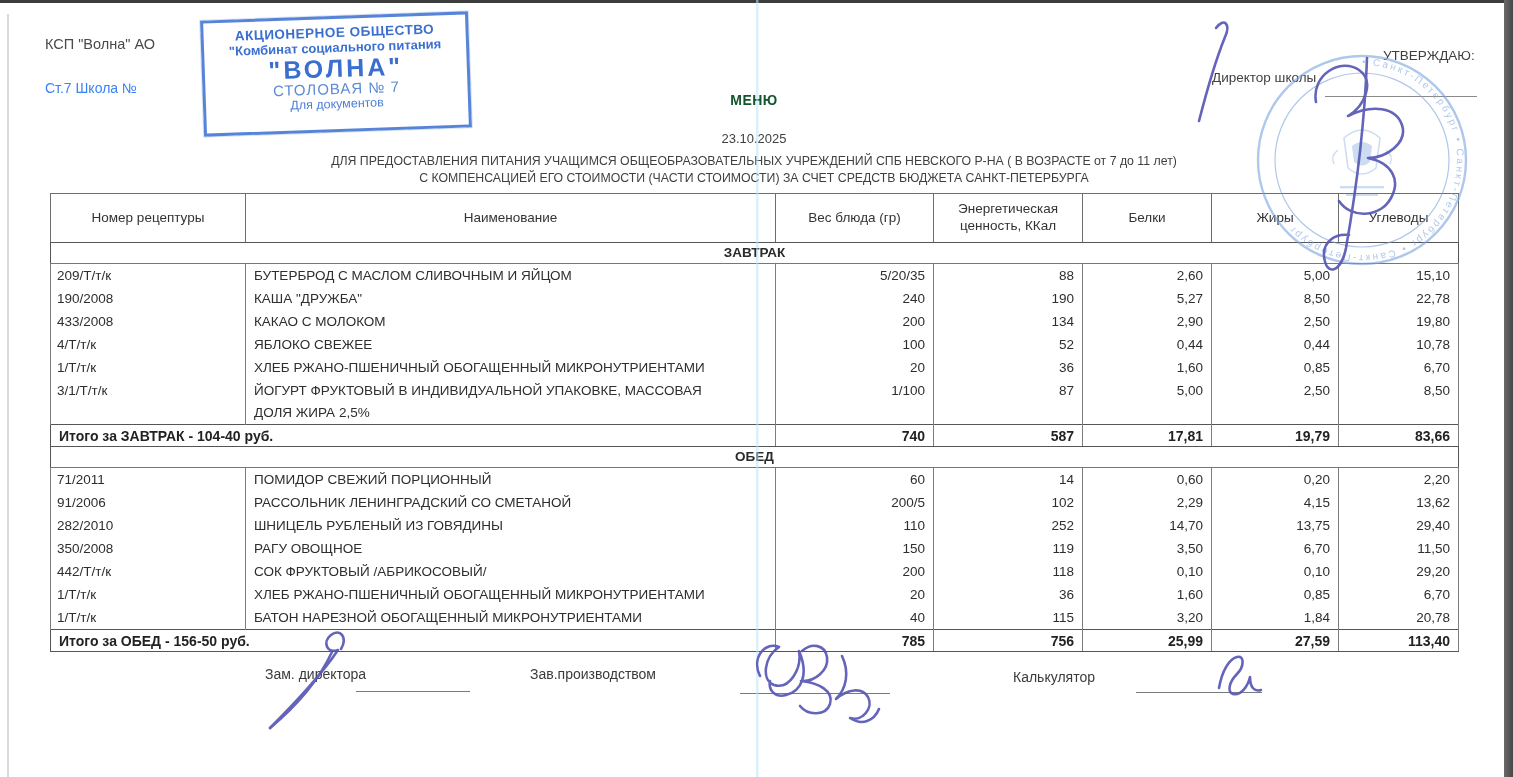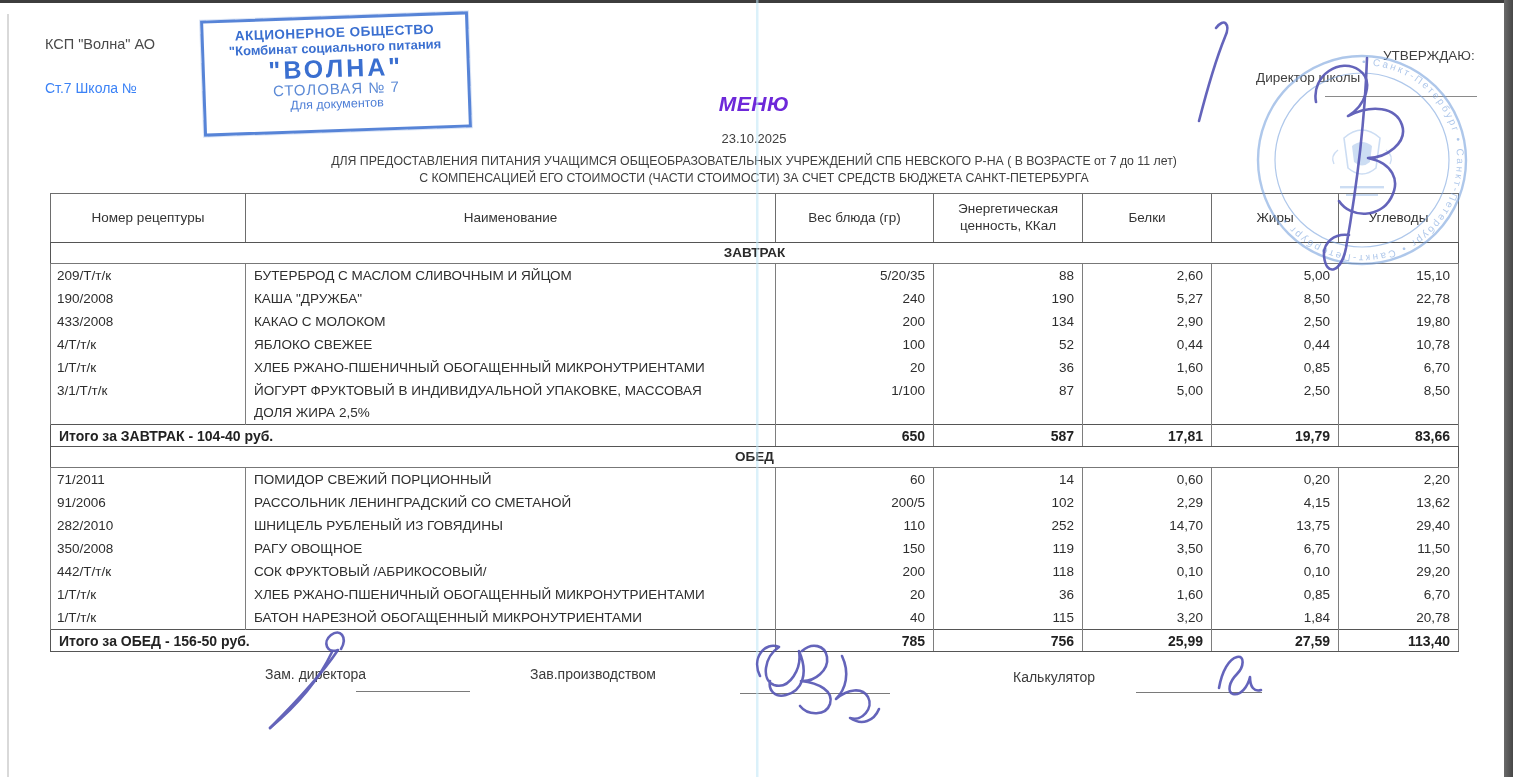--- a/index.html
+++ b/index.html
@@ -24,25 +24,25 @@
     text-align:center;color:#3a6fd0;
     box-shadow:0 0 0 1px rgba(58,111,208,.18);
   }
   .rect-stamp .l1{margin-top:6px;font-size:13.5px;font-weight:bold;letter-spacing:.5px;}
   .rect-stamp .l2{font-size:13px;font-weight:bold;}
   .rect-stamp .l3{font-size:25px;font-weight:bold;letter-spacing:3px;line-height:26px;}
   .rect-stamp .l4{font-size:15px;color:#5c8ad6;letter-spacing:1px;line-height:16px;}
   .rect-stamp .l5{font-size:12.5px;color:#4d7ed6;line-height:15px;}
 
   .approve{left:1383px;top:48px;font-size:13.5px;color:#3f3f3f;}
-  .director-label{left:1212px;top:70px;font-size:13.5px;color:#3f3f3f;padding-left:44px;}
+  .director-label{left:1212px;top:70px;font-size:13.5px;color:#3f3f3f;}
   .director-line{left:1325px;top:72px;width:152px;height:24px;border-bottom:1.5px solid #8a8a8a;}
 
   .center-col{left:50px;width:1408px;text-align:center;}
-  .doc-title{top:92px;font-size:21px;font-weight:bold;color:#6d28d9;letter-spacing:.5px;font-style:italic;}
+  .doc-title{top:92px;font-size:14px;font-weight:bold;color:#14532d;letter-spacing:.5px;}
   .doc-date{top:131px;font-size:13px;}
   .doc-sub1{top:154px;font-size:12.3px;}
   .doc-sub2{top:171px;font-size:12.3px;}
 
   
   .tbl-wrap{left:50px;top:193px;width:1408px;}
   table.menu{border-collapse:collapse;width:1408px;table-layout:fixed;border:1.5px solid #555;}
   table.menu th{
     border:1px solid #6d6d6d;border-bottom:1.4px solid #555;
     font-size:13.5px;font-weight:normal;color:#333;height:48px;
@@ -182,21 +182,21 @@
             <td class="recipe">3/1/Т/т/к</td>
             <td class="name"><span class="wrap">ЙОГУРТ ФРУКТОВЫЙ В ИНДИВИДУАЛЬНОЙ УПАКОВКЕ, МАССОВАЯ ДОЛЯ ЖИРА 2,5%</span></td>
             <td class="num">1/100</td>
             <td class="num">87</td>
             <td class="num">5,00</td>
             <td class="num">2,50</td>
             <td class="num">8,50</td>
           </tr>
           <tr class="total">
             <td colspan="2" class="tlabel">Итого за ЗАВТРАК - 104-40 руб.</td>
-            <td class="num">650</td>
+            <td class="num">740</td>
             <td class="num">587</td>
             <td class="num">17,81</td>
             <td class="num">19,79</td>
             <td class="num">83,66</td>
           </tr>
           <tr class="section">
             <td colspan="7">ОБЕД</td>
           </tr>
           <tr class="item">
             <td class="recipe">71/2011</td>

